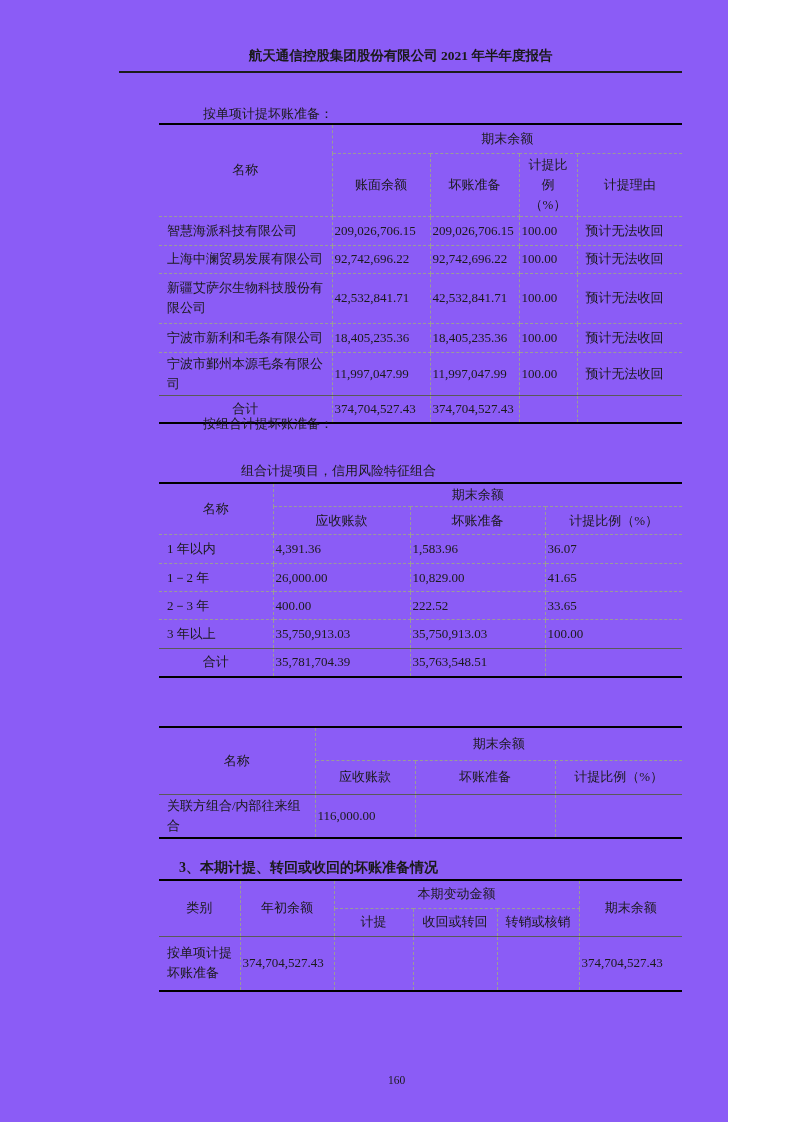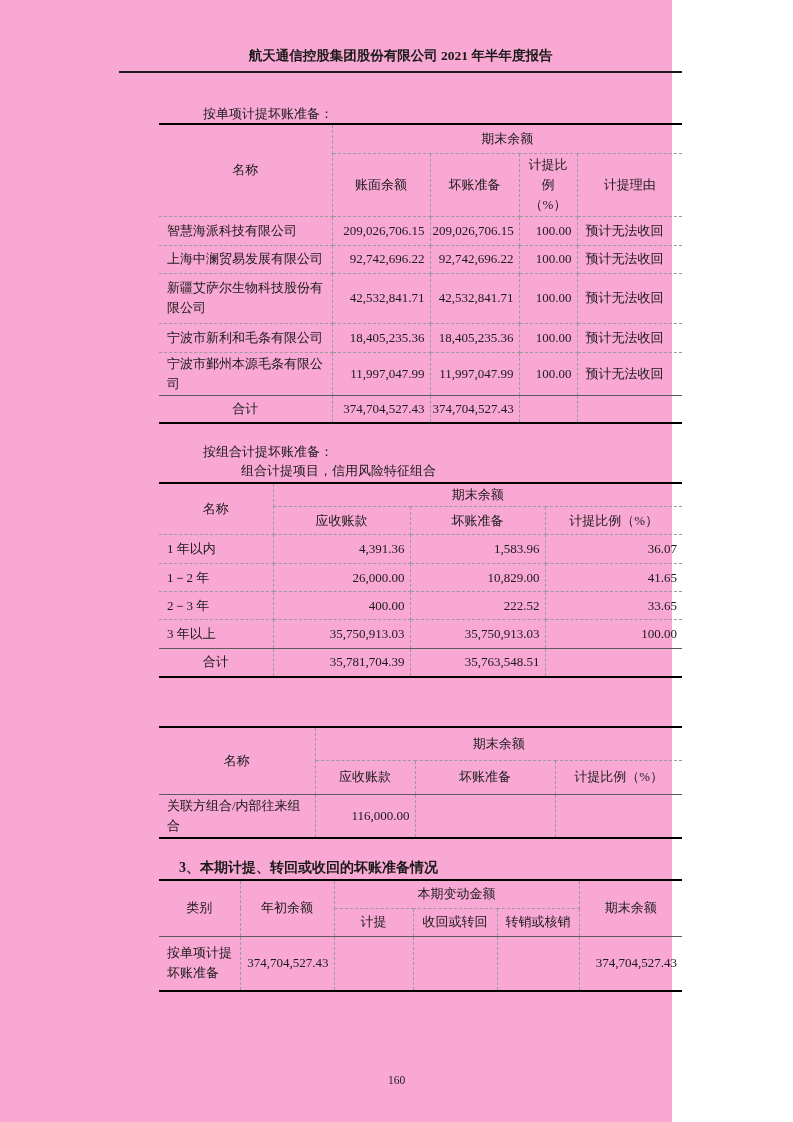--- a/index.html
+++ b/index.html
@@ -1,17 +1,17 @@
 <!DOCTYPE html>
 <html><head>
 <meta charset="utf-8">
 <style>
   html,body { margin:0; padding:0; background:#ffffff; }
   .page {
-    position:relative; width:672px; height:1122px; background:#f9a8d4;
+    position:relative; width:728px; height:1122px; background:#8b5cf6;
     font-family:"Liberation Serif","DejaVu Serif",serif;
     color:#1a1a1a; font-size:13px; line-height:20px;
   }
   .report-header {
     position:absolute; left:119px; top:46px; width:563px;
     text-align:center; font-weight:bold; font-size:13.5px;
     padding-bottom:5px; border-bottom:2px solid #1c1c1c;
   }
   .flabel { position:absolute; left:203px; height:18px; white-space:nowrap; }
   .sec-heading {
@@ -27,28 +27,28 @@
   }
   .tbl td {
     border:1px dashed #9a9a9a; font-size:13px; line-height:20px;
     padding:1px 6px; overflow:hidden; vertical-align:middle;
   }
   .tbl tr.rule-top td { border-top:1px solid #5a5a5a;margin-left:20px; }
   .tbl tr td:first-child { border-left:none; }
   .tbl tr td:last-child  { border-right:none; }
   .c { text-align:center; }
   .l { text-align:left;  padding-left:8px !important; padding-right:2px !important; }
-  .r { text-align:right; padding-right:5px !important; padding-left:2px !important; }
+  .r { text-align:left; padding-right:5px !important; padding-left:2px !important; }
   .prewrap { white-space:pre-line;text-align:center; }
   .t1 { top:123px; }
   .t2 { top:482px; }
   .t3 { top:726px; }
   .t4 { top:879px; }
   .lab1 { top:104px; }
-  .lab2 { top:442px; }
+  .lab2 { top:414px; }
   .lab3 { top:461px;margin-left:38px; }
   .lab4 { top:710px; }
   .page-footer {
     position:absolute; left:0; top:1070px; width:793px;
     text-align:center; font-size:11.5px;
   }
 </style>
 </head>
 <body>
 

